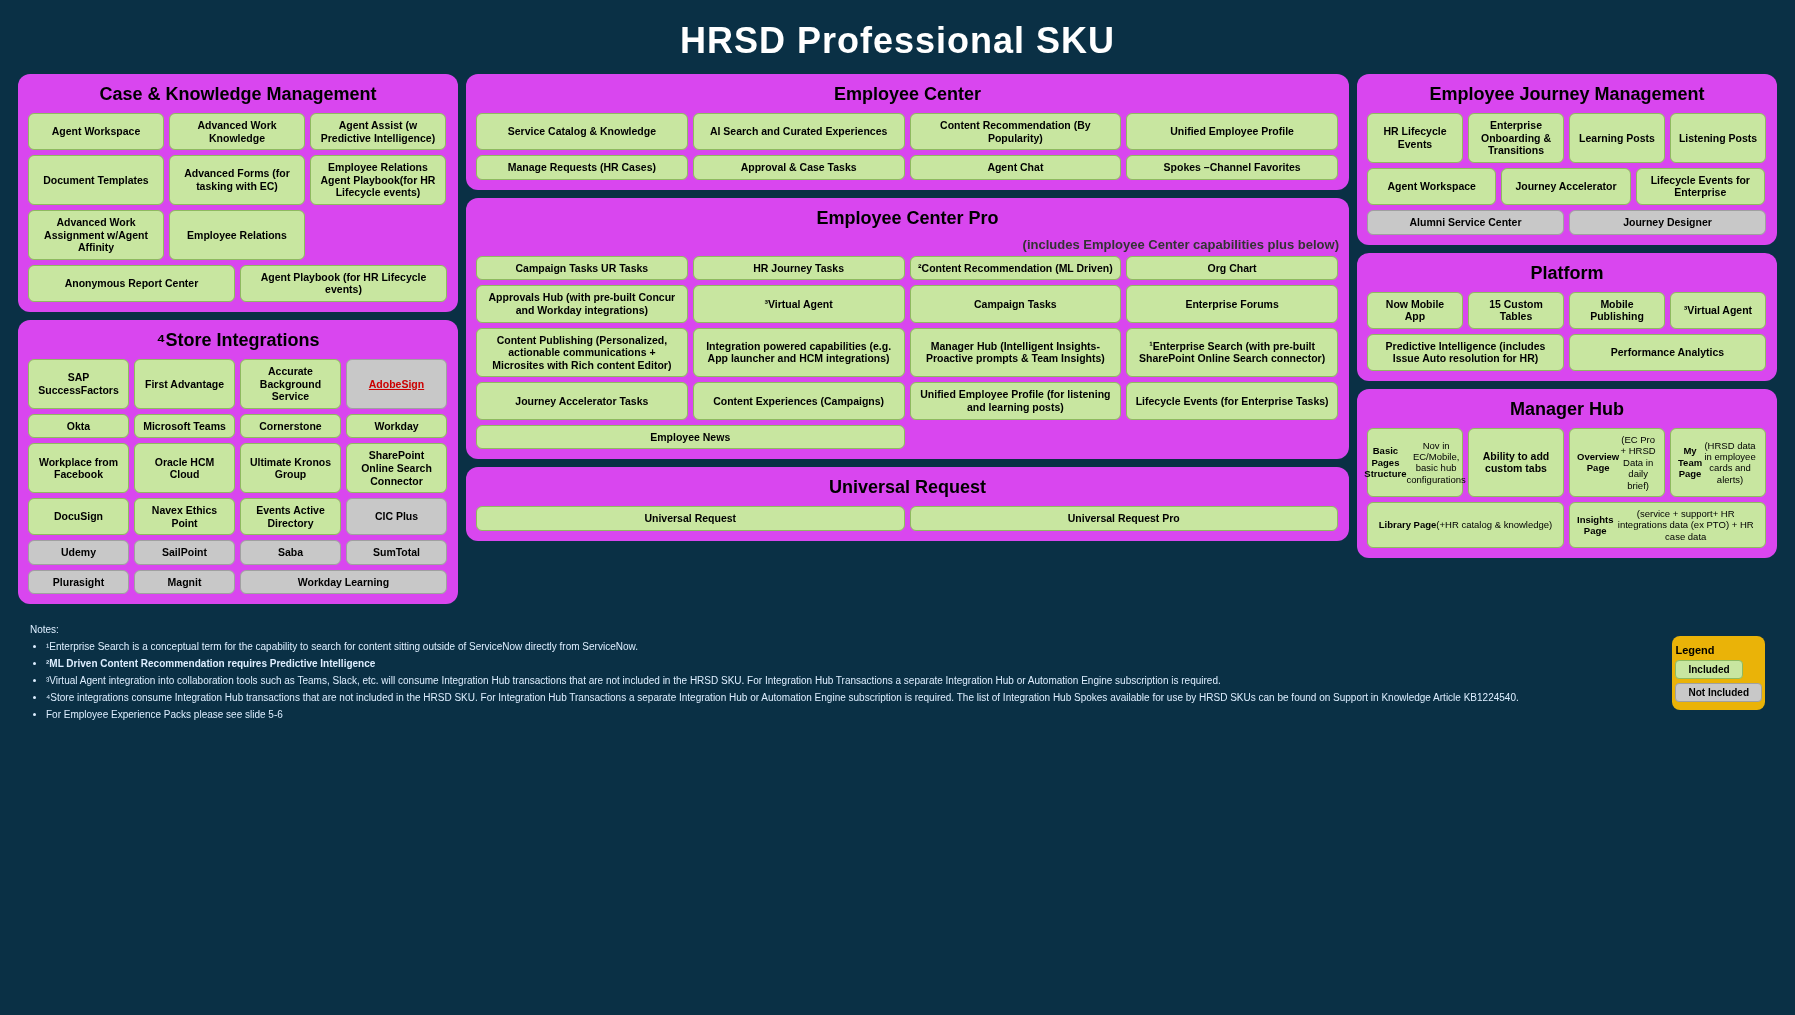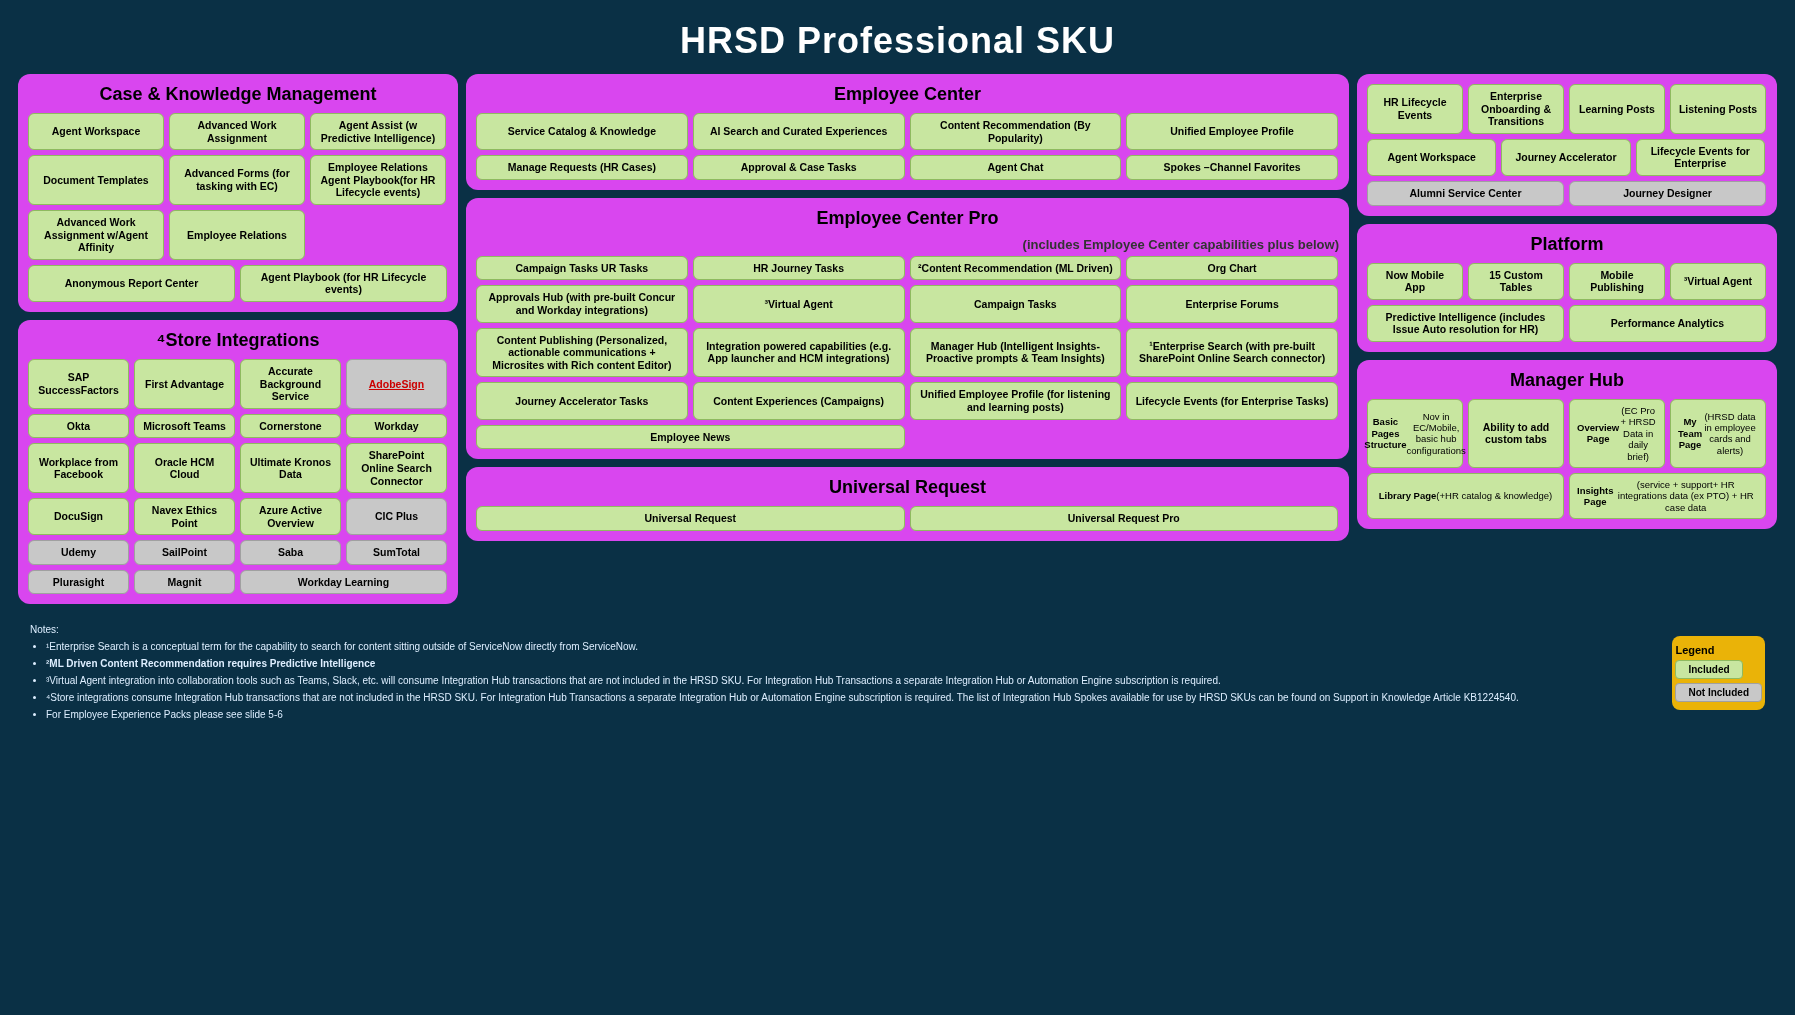--- a/index.html
+++ b/index.html
@@ -141,21 +141,21 @@
 <h1 class="main-title">HRSD Professional SKU</h1>
 
 <div class="main-grid">
 
   <div class="left-col">
 
     <div class="section-box">
       <div class="section-title">Case &amp; Knowledge Management</div>
       <div class="chip-grid">
         <div class="chip chip-green chip-w3">Agent Workspace</div>
-        <div class="chip chip-green chip-w3">Advanced Work Assignment</div>
+        <div class="chip chip-green chip-w3">Advanced Work Knowledge</div>
         <div class="chip chip-green chip-w3">Agent Assist (w Predictive Intelligence)</div>
         <div class="chip chip-green chip-w3">Document Templates</div>
         <div class="chip chip-green chip-w3">Advanced Forms (for tasking with EC)</div>
         <div class="chip chip-green chip-w3">Employee Relations Agent Playbook(for HR Lifecycle events)</div>
         <div class="chip chip-green chip-w3">Advanced Work Assignment w/Agent Affinity</div>
         <div class="chip chip-green chip-w3">Employee Relations</div>
         <div class="chip chip-green chip-w2">Anonymous Report Center</div>
         <div class="chip chip-green chip-w2">Agent Playbook (for HR Lifecycle events)</div>
       </div>
     </div>
@@ -168,25 +168,25 @@
         <div class="chip chip-green chip-w4">Accurate Background Service</div>
         <div class="chip chip-gray chip-w4">
             <span class="chip-underline">AdobeSign</span>
           </div>
         <div class="chip chip-green chip-w4">Okta</div>
         <div class="chip chip-green chip-w4">Microsoft Teams</div>
         <div class="chip chip-green chip-w4">Cornerstone</div>
         <div class="chip chip-green chip-w4">Workday</div>
         <div class="chip chip-green chip-w4">Workplace from Facebook</div>
         <div class="chip chip-green chip-w4">Oracle HCM Cloud</div>
-        <div class="chip chip-green chip-w4">Ultimate Kronos Data</div>
+        <div class="chip chip-green chip-w4">Ultimate Kronos Group</div>
         <div class="chip chip-green chip-w4">SharePoint Online Search Connector</div>
         <div class="chip chip-green chip-w4">DocuSign</div>
         <div class="chip chip-green chip-w4">Navex Ethics Point</div>
-        <div class="chip chip-green chip-w4">Azure Active Overview</div>
+        <div class="chip chip-green chip-w4">Events Active Directory</div>
         <div class="chip chip-gray chip-w4">CIC Plus</div>
         <div class="chip chip-gray chip-w4">Udemy</div>
         <div class="chip chip-gray chip-w4">SailPoint</div>
         <div class="chip chip-gray chip-w4">Saba</div>
         <div class="chip chip-gray chip-w4">SumTotal</div>
         <div class="chip chip-gray chip-w4">Plurasight</div>
         <div class="chip chip-gray chip-w4">Magnit</div>
         <div class="chip chip-gray" style="width: calc(50% - 3px);">Workday Learning</div>
       </div>
     </div>
@@ -237,20 +237,21 @@
       <div class="chip-grid">
         <div class="chip chip-green chip-w2">Universal Request</div>
         <div class="chip chip-green chip-w2">Universal Request Pro</div>
       </div>
     </div>
   </div>
 
   <div class="right-col">
 
     <div class="section-box">
+      <div class="section-title">Employee Journey Management</div>
       <div class="chip-grid">
         <div class="chip chip-green chip-w4">HR Lifecycle Events</div>
         <div class="chip chip-green chip-w4">Enterprise Onboarding &amp; Transitions</div>
         <div class="chip chip-green chip-w4">Learning Posts</div>
         <div class="chip chip-green chip-w4">Listening Posts</div>
         <div class="chip chip-green chip-w3">Agent Workspace</div>
         <div class="chip chip-green chip-w3">Journey Accelerator</div>
         <div class="chip chip-green chip-w3">Lifecycle Events for Enterprise</div>
         <div class="chip chip-gray chip-w2">Alumni Service Center</div>
         <div class="chip chip-gray chip-w2">Journey Designer</div>

